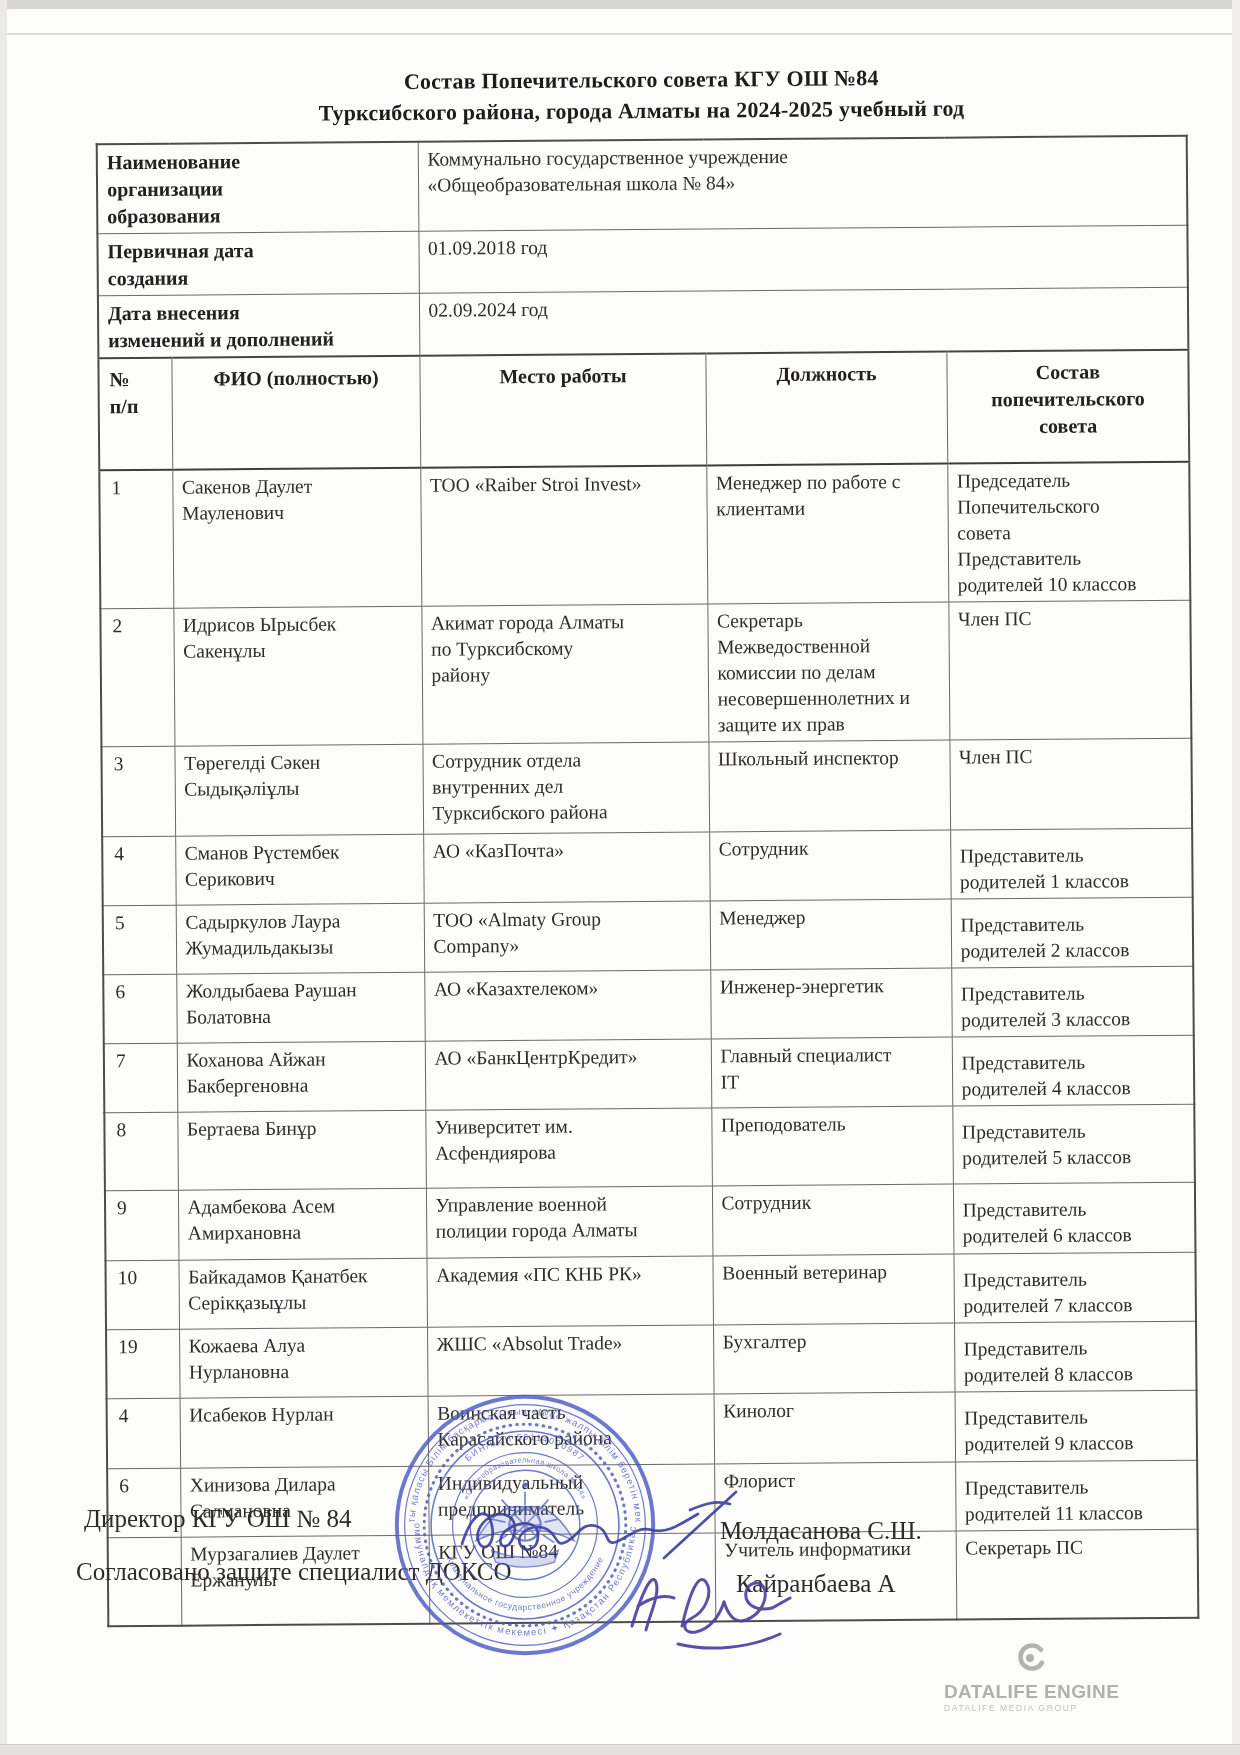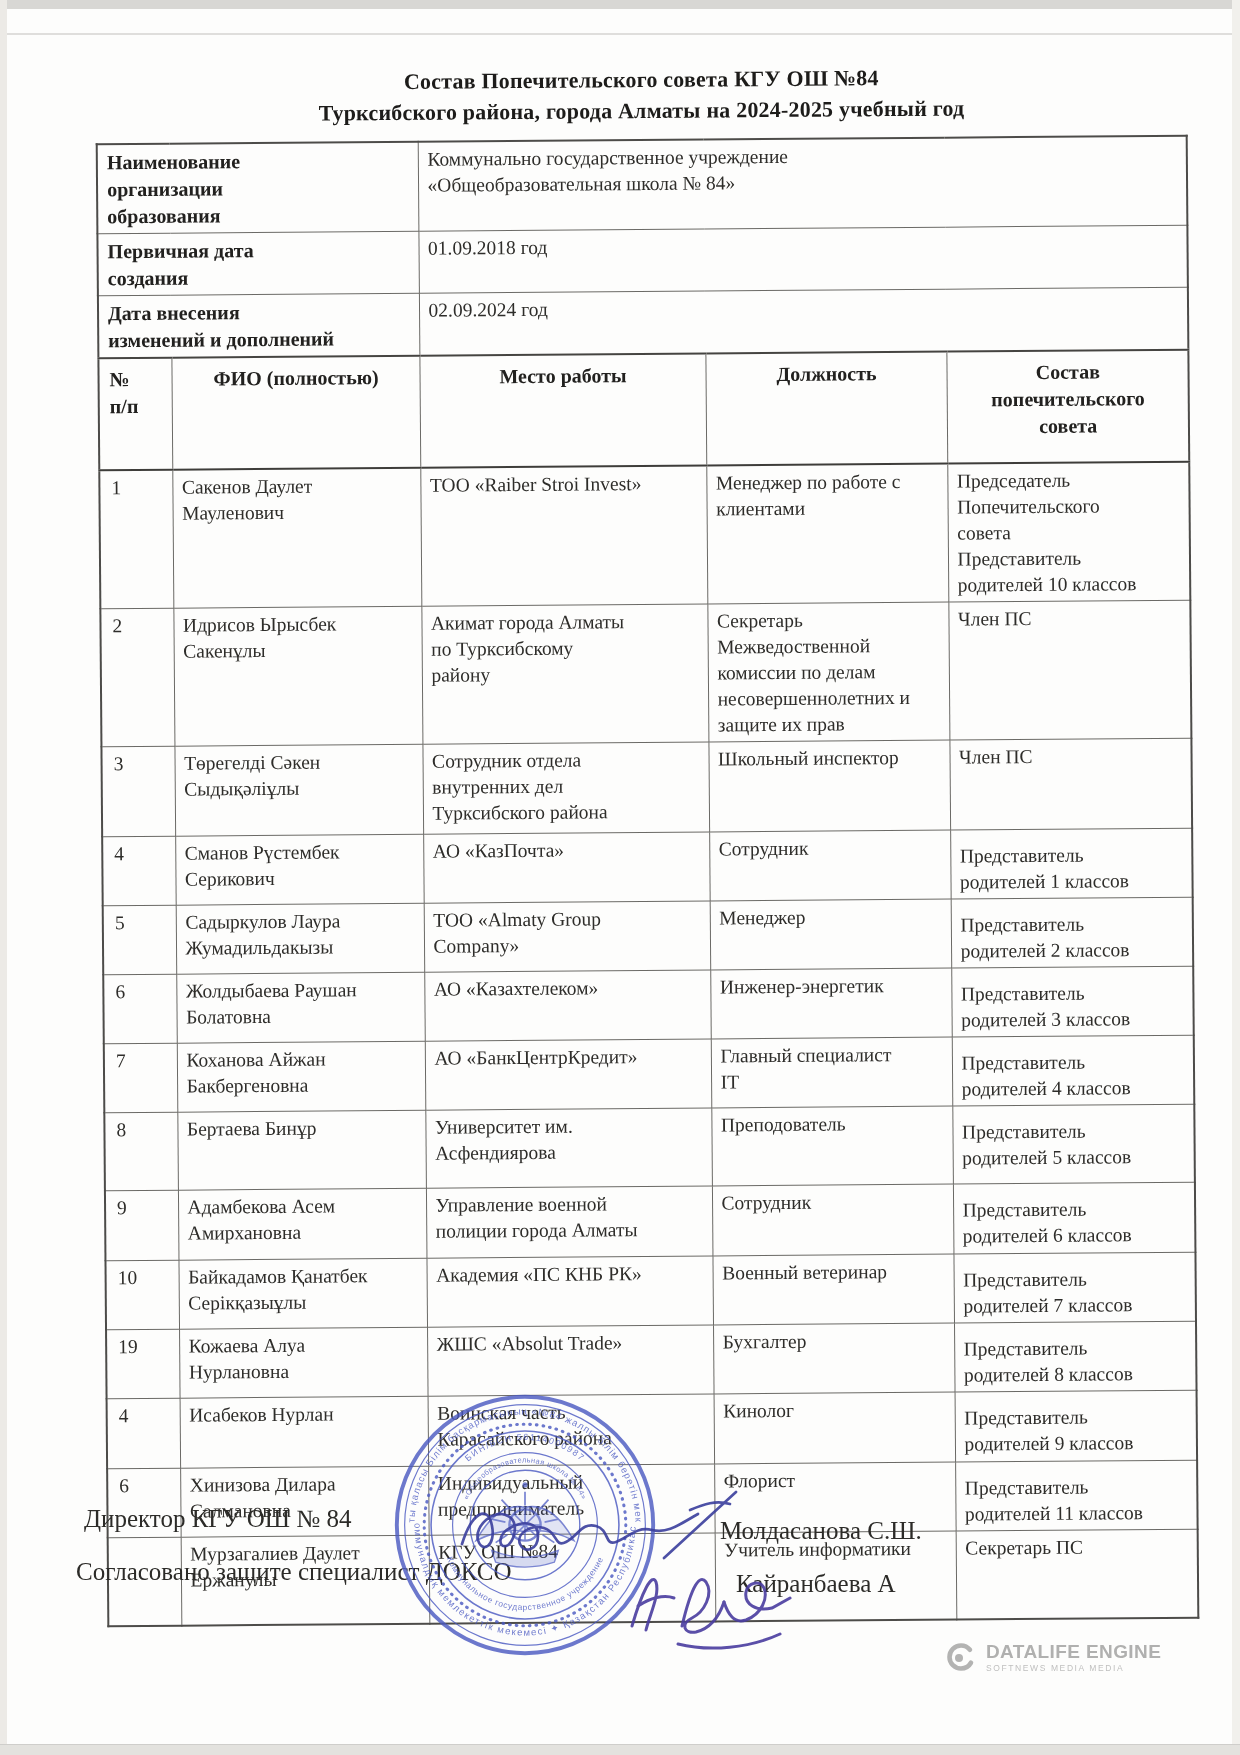--- a/index.html
+++ b/index.html
@@ -33,21 +33,21 @@
   #director-label{left:84px;top:1505px;}
   #director-name{left:720px;top:1517px;}
   #agreed-label{left:76px;top:1558px;}
   #agreed-name{left:736px;top:1570px;}
 
   #stamp{position:absolute;left:388px;top:1388px;width:274px;height:274px;opacity:.92;}
   #sig-director{position:absolute;left:452px;top:1480px;width:300px;height:100px;}
   #sig-secondary{position:absolute;left:618px;top:1552px;width:200px;height:110px;}
 
   .watermark{position:absolute;left:944px;top:1640px;display:flex;align-items:center;gap:8px;
-    font-family:"Liberation Sans","DejaVu Sans",sans-serif;color:#b3b3b2;}
+    font-family:"Liberation Sans","DejaVu Sans",sans-serif;color:#b3b3b2;flex-direction:column;}
   .wm-text .wm-title{font-size:19px;font-weight:bold;letter-spacing:.4px;line-height:19px;color:#b0b0af;}
   .wm-text .wm-sub{font-size:8.5px;letter-spacing:1.6px;color:#bfbfbe;margin-top:2px;}
 </style>
 </head>
 <body>
 
 <div class="scan-top-band"></div>
 <div class="scan-top-line"></div>
 <div class="scan-left-edge"></div>
 <div class="scan-right-edge"></div>
@@ -307,15 +307,15 @@
   </g>
 </svg>
 
 <div class="watermark">
   <svg width="34" height="34" viewBox="0 0 34 34">
     <circle cx="17" cy="17" r="11.5" fill="none" stroke="#b3b3b2" stroke-width="4.6" stroke-dasharray="58 14" stroke-dashoffset="-6" stroke-linecap="round"></circle>
     <circle cx="15" cy="18" r="4" fill="#b3b3b2"></circle>
   </svg>
   <div class="wm-text">
     <div class="wm-title">DATALIFE ENGINE</div>
-    <div class="wm-sub">SOFTNEWS MEDIA MEDIA</div>
+    <div class="wm-sub">DATALIFE MEDIA GROUP</div>
   </div>
 </div>
 
 </body></html>

